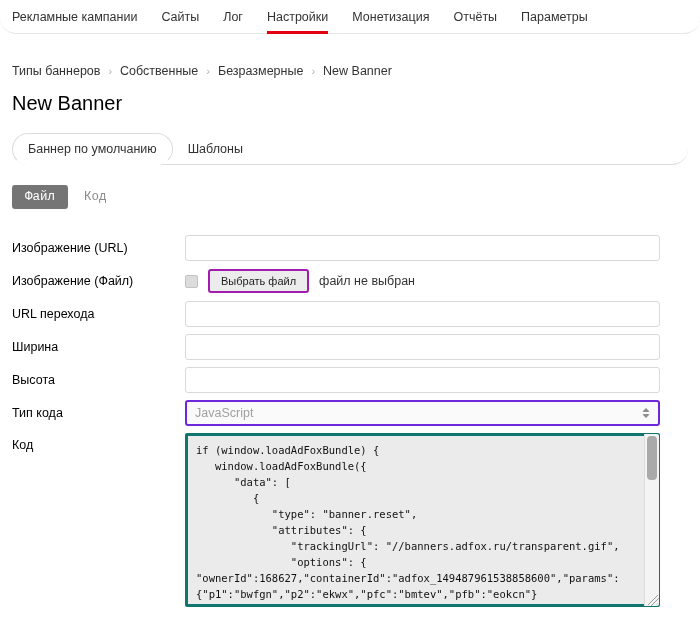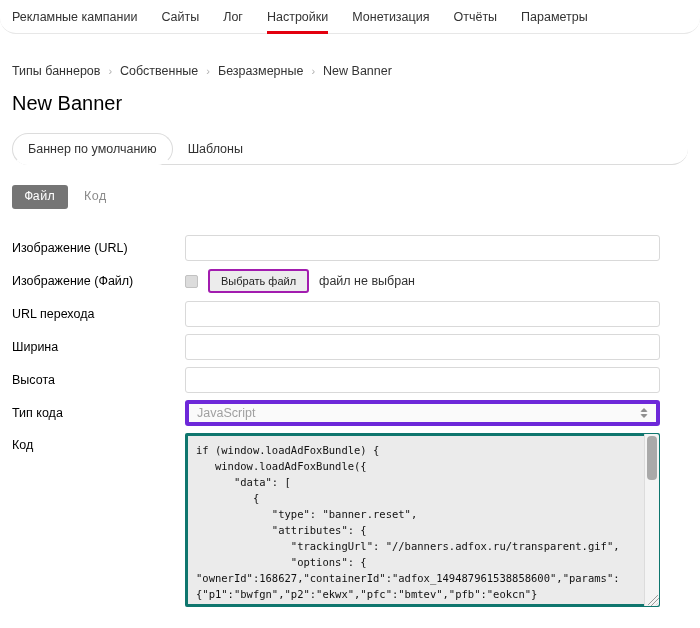--- a/index.html
+++ b/index.html
@@ -38,21 +38,21 @@
   .top-align .form-label { padding-top: 5px; }
   .text-input { flex: 1; height: 26px; border: 1px solid #d9d9d9; border-radius: 3px; padding: 0 8px; font-family: inherit; font-size: 12.5px; color: #000; outline: none; background: #fff; }
 
   
   .file-controls { display: flex; align-items: center; gap: 10px; }
   .checkbox { width: 13px; height: 13px; background: #dcdcdc; border: 1px solid #c2c2c2; border-radius: 2px; display: inline-block; cursor: pointer; }
   .file-btn { font-family: inherit; font-size: 11px; background: #ececec; border: 2px solid #a21caf; border-radius: 3px; padding: 4px 11px; color: #222; cursor: pointer; }
   .file-status { color: #333; }
 
   
-  .select-box { flex: 1; height: 26px; border: 4px solid #6d28d9; border-radius: 3px; background: #fafafa; display: flex; align-items: center; justify-content: space-between; padding: 3px 8px; cursor: default; }
+  .select-box { flex: 1; height: 26px; border: 2px solid #6d28d9; border-radius: 3px; background: #fafafa; display: flex; align-items: center; justify-content: space-between; padding: 3px 8px; cursor: default; }
   .select-value { color: #a0a0a0; }
   .select-arrows { display: flex; flex-direction: column; gap: 2px; }
   .select-arrows .up { width: 0; height: 0; border-left: 4px solid transparent; border-right: 4px solid transparent; border-bottom: 4px solid #8f8f8f; }
   .select-arrows .down { width: 0; height: 0; border-left: 4px solid transparent; border-right: 4px solid transparent; border-top: 4px solid #8f8f8f; }
 
   
   .code-wrap { flex: 1; position: relative; }
   .code-area { display: block; width: 100%; height: 174px; background: #ebebeb; border: 3px solid #0f766e; border-radius: 2px; resize: none; font-family: "DejaVu Sans Mono", "Liberation Mono", monospace; font-size: 10.5px; line-height: 16px; color: #111; padding: 6px 24px 6px 8px; outline: none; overflow: hidden; }
   .code-scrollbar { position: absolute; top: 1px; right: 1px; bottom: 1px; width: 15px; background: #f4f4f4; border-left: 1px solid #dcdcdc; border-radius: 0 2px 2px 0; }
   .code-thumb { position: absolute; top: 2px; left: 2px; width: 10px; height: 44px; background: #a9a9a9; border-radius: 4px; cursor: pointer; }

